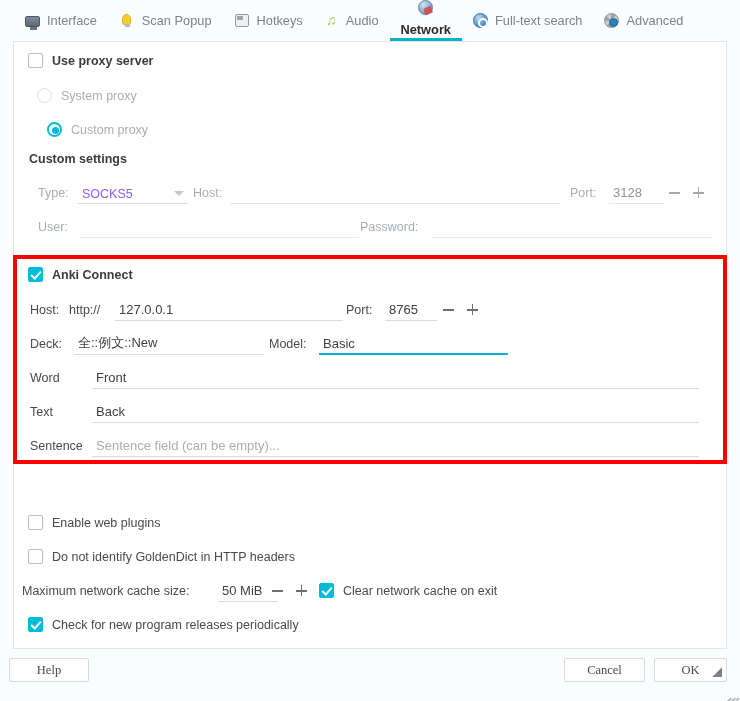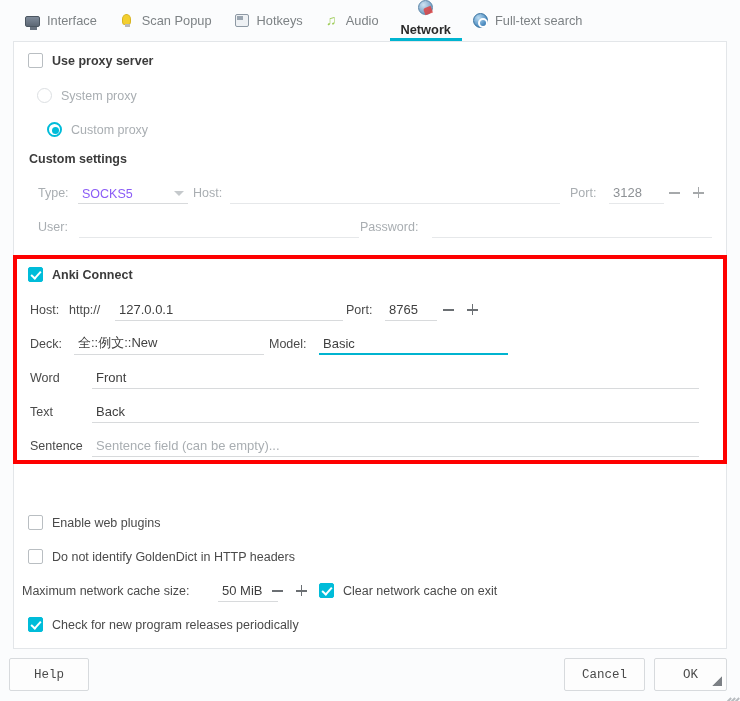--- a/index.html
+++ b/index.html
@@ -119,22 +119,22 @@
   .redbox {
     position: absolute; left: 13px; top: 255px;
     width: 714px; height: 209px;
     border: 4px solid #fe0000;
     pointer-events: none;
   }
 
   
   .btn {
     background: #fdfdfd; border: 1px solid #d7dadd; border-radius: 2px;
-    font-family: Liberation Mono, monospace; font-size: 12.5px; color: #4a4a4a;
-    height: 33px; display: flex; align-items: center; justify-content: center;
+    font-family: Liberation Serif, serif; font-size: 12.5px; color: #4a4a4a;
+    height: 24px; display: flex; align-items: center; justify-content: center;
     cursor: default;
   }
   .okbtn { position: relative; }
   .okbtn::after {
     content: ""; position: absolute; right: 4px; bottom: 4px;
     width: 0; height: 0; border-left: 5px solid transparent;
     border-top: 5px solid transparent; border-right: 5px solid #7c8085;
     border-bottom: 5px solid #7c8085;
     clip-path: polygon(100% 0,100% 100%,0 100%);
   }
@@ -170,20 +170,24 @@
     <span>Audio</span>
   </div>
   <div class="tab active">
     <span class="ticon ic-globe"></span>
     <span>Network</span>
   </div>
   <div class="tab">
     <span class="ticon ic-magnify"></span>
     <span>Full-text search</span>
   </div>
+  <div class="tab">
+    <span class="ticon ic-gear"></span>
+    <span>Advanced</span>
+  </div>
 </div>
 
 <div class="panel">
 
   <div class="row" style="left:14px; top:11px; gap:9px;">
     <span class="cb"></span>
     <span class="lbl bold">Use proxy server</span>
   </div>
 
   <div class="row" style="left:23px; top:46px; gap:9px;">

